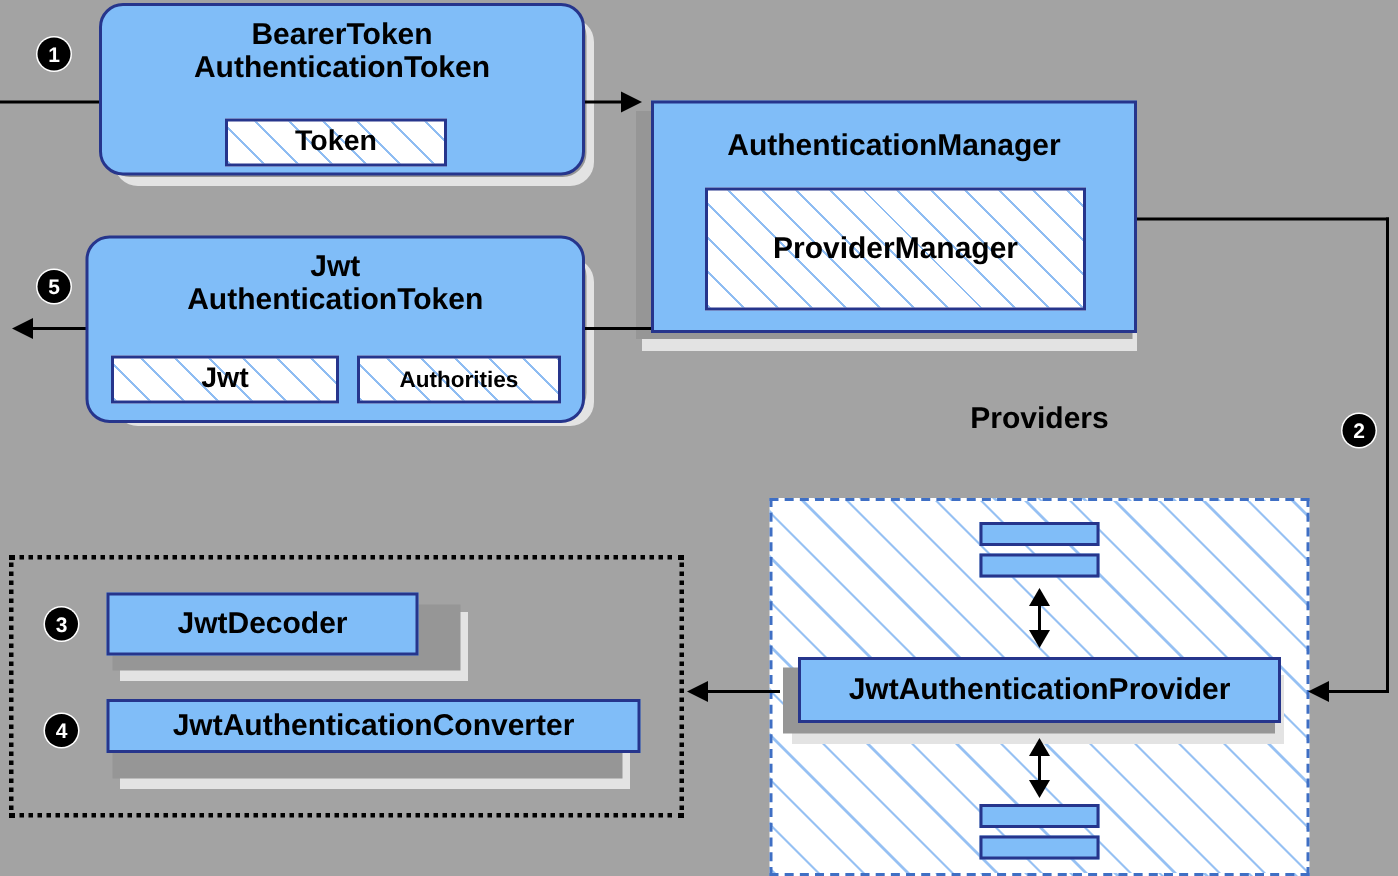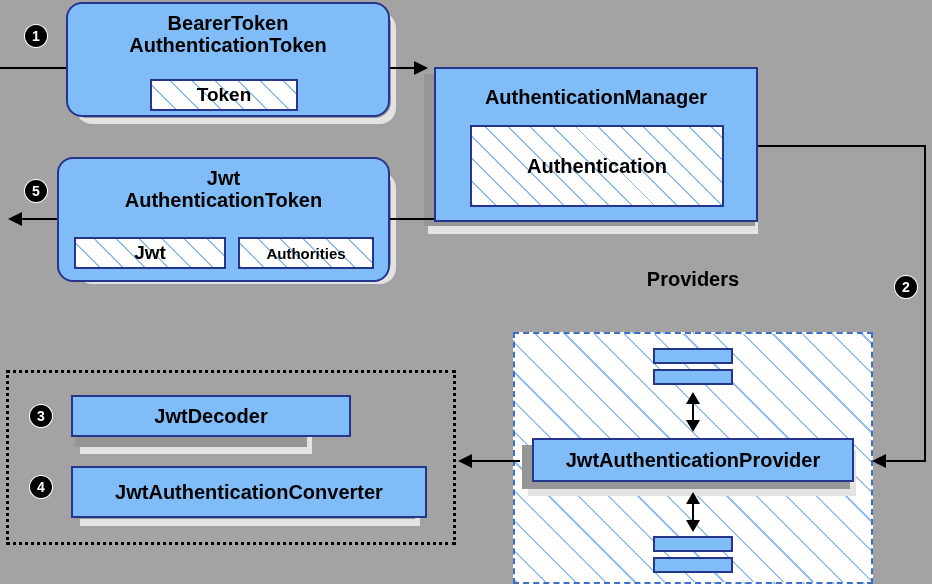--- a/index.html
+++ b/index.html
@@ -192,21 +192,21 @@
     <span>Token</span>
   </div>
   <div class="badge" style="left:25px; top:25px;">1</div>
 
   <div class="shadow shadow-light" style="left:428px; top:79px; width:330px; height:155px;"></div>
   <div class="shadow shadow-dark" style="left:424px; top:74px; width:331px; height:152px;"></div>
   <div class="node" style="left:434px; top:67px; width:324px; height:155px; flex-direction:column; justify-content:flex-start; padding-top:17px; font-size:20px;">
     <div>AuthenticationManager</div>
   </div>
   <div class="hatch-box" style="left:470px; top:125px; width:254px; height:82px; font-size:20px;">
-    <span>Authentication</span>
+    <span>ProviderManager</span>
   </div>
 
   <div class="shadow rounded shadow-light" style="left:76px; top:172px; width:320px; height:112px;"></div>
   <div class="shadow rounded shadow-dark" style="left:71px; top:168px; width:320px; height:110px;"></div>
   <div class="node rounded" style="left:57px; top:157px; width:333px; height:125px; flex-direction:column; justify-content:flex-start; padding-top:8px; font-size:20px;">
     <div>Jwt</div>
     <div>AuthenticationToken</div>
   </div>
   <div class="hatch-box" style="left:74px; top:237px; width:152px; height:32px; font-size:19px;">
     <span>Jwt</span>
@@ -240,25 +240,25 @@
   <div class="line-v" style="left:692px; top:498px; height:24px;"></div>
   <div class="arrow arrow-down" style="left:686px; top:520px;"></div>
 
   <div class="bar" style="left:653px; top:536px; width:80px; height:16px;"></div>
   <div class="bar" style="left:653px; top:557px; width:80px; height:16px;"></div>
 
   <div class="dotted-region" style="left:6px; top:370px; width:450px; height:175px;"></div>
 
   <div class="shadow shadow-light" style="left:80px; top:408px; width:232px; height:46px;"></div>
   <div class="shadow shadow-dark" style="left:75px; top:403px; width:232px; height:44px;"></div>
-  <div class="node" style="left:71px; top:395px; width:280px; height:42px; font-size:20px;">
+  <div class="node" style="left:71px; top:395px; width:208px; height:42px; font-size:20px;">
     <span>JwtDecoder</span>
   </div>
   <div class="badge" style="left:30px; top:405px;">3</div>
 
   <div class="shadow shadow-light" style="left:80px; top:480px; width:340px; height:46px;"></div>
   <div class="shadow shadow-dark" style="left:75px; top:475px; width:340px; height:44px;"></div>
-  <div class="node" style="left:71px; top:466px; width:356px; height:52px; font-size:20px;">
+  <div class="node" style="left:71px; top:466px; width:356px; height:36px; font-size:20px;">
     <span>JwtAuthenticationConverter</span>
   </div>
   <div class="badge" style="left:30px; top:476px;">4</div>
 
 </div>
 
 </body></html>

